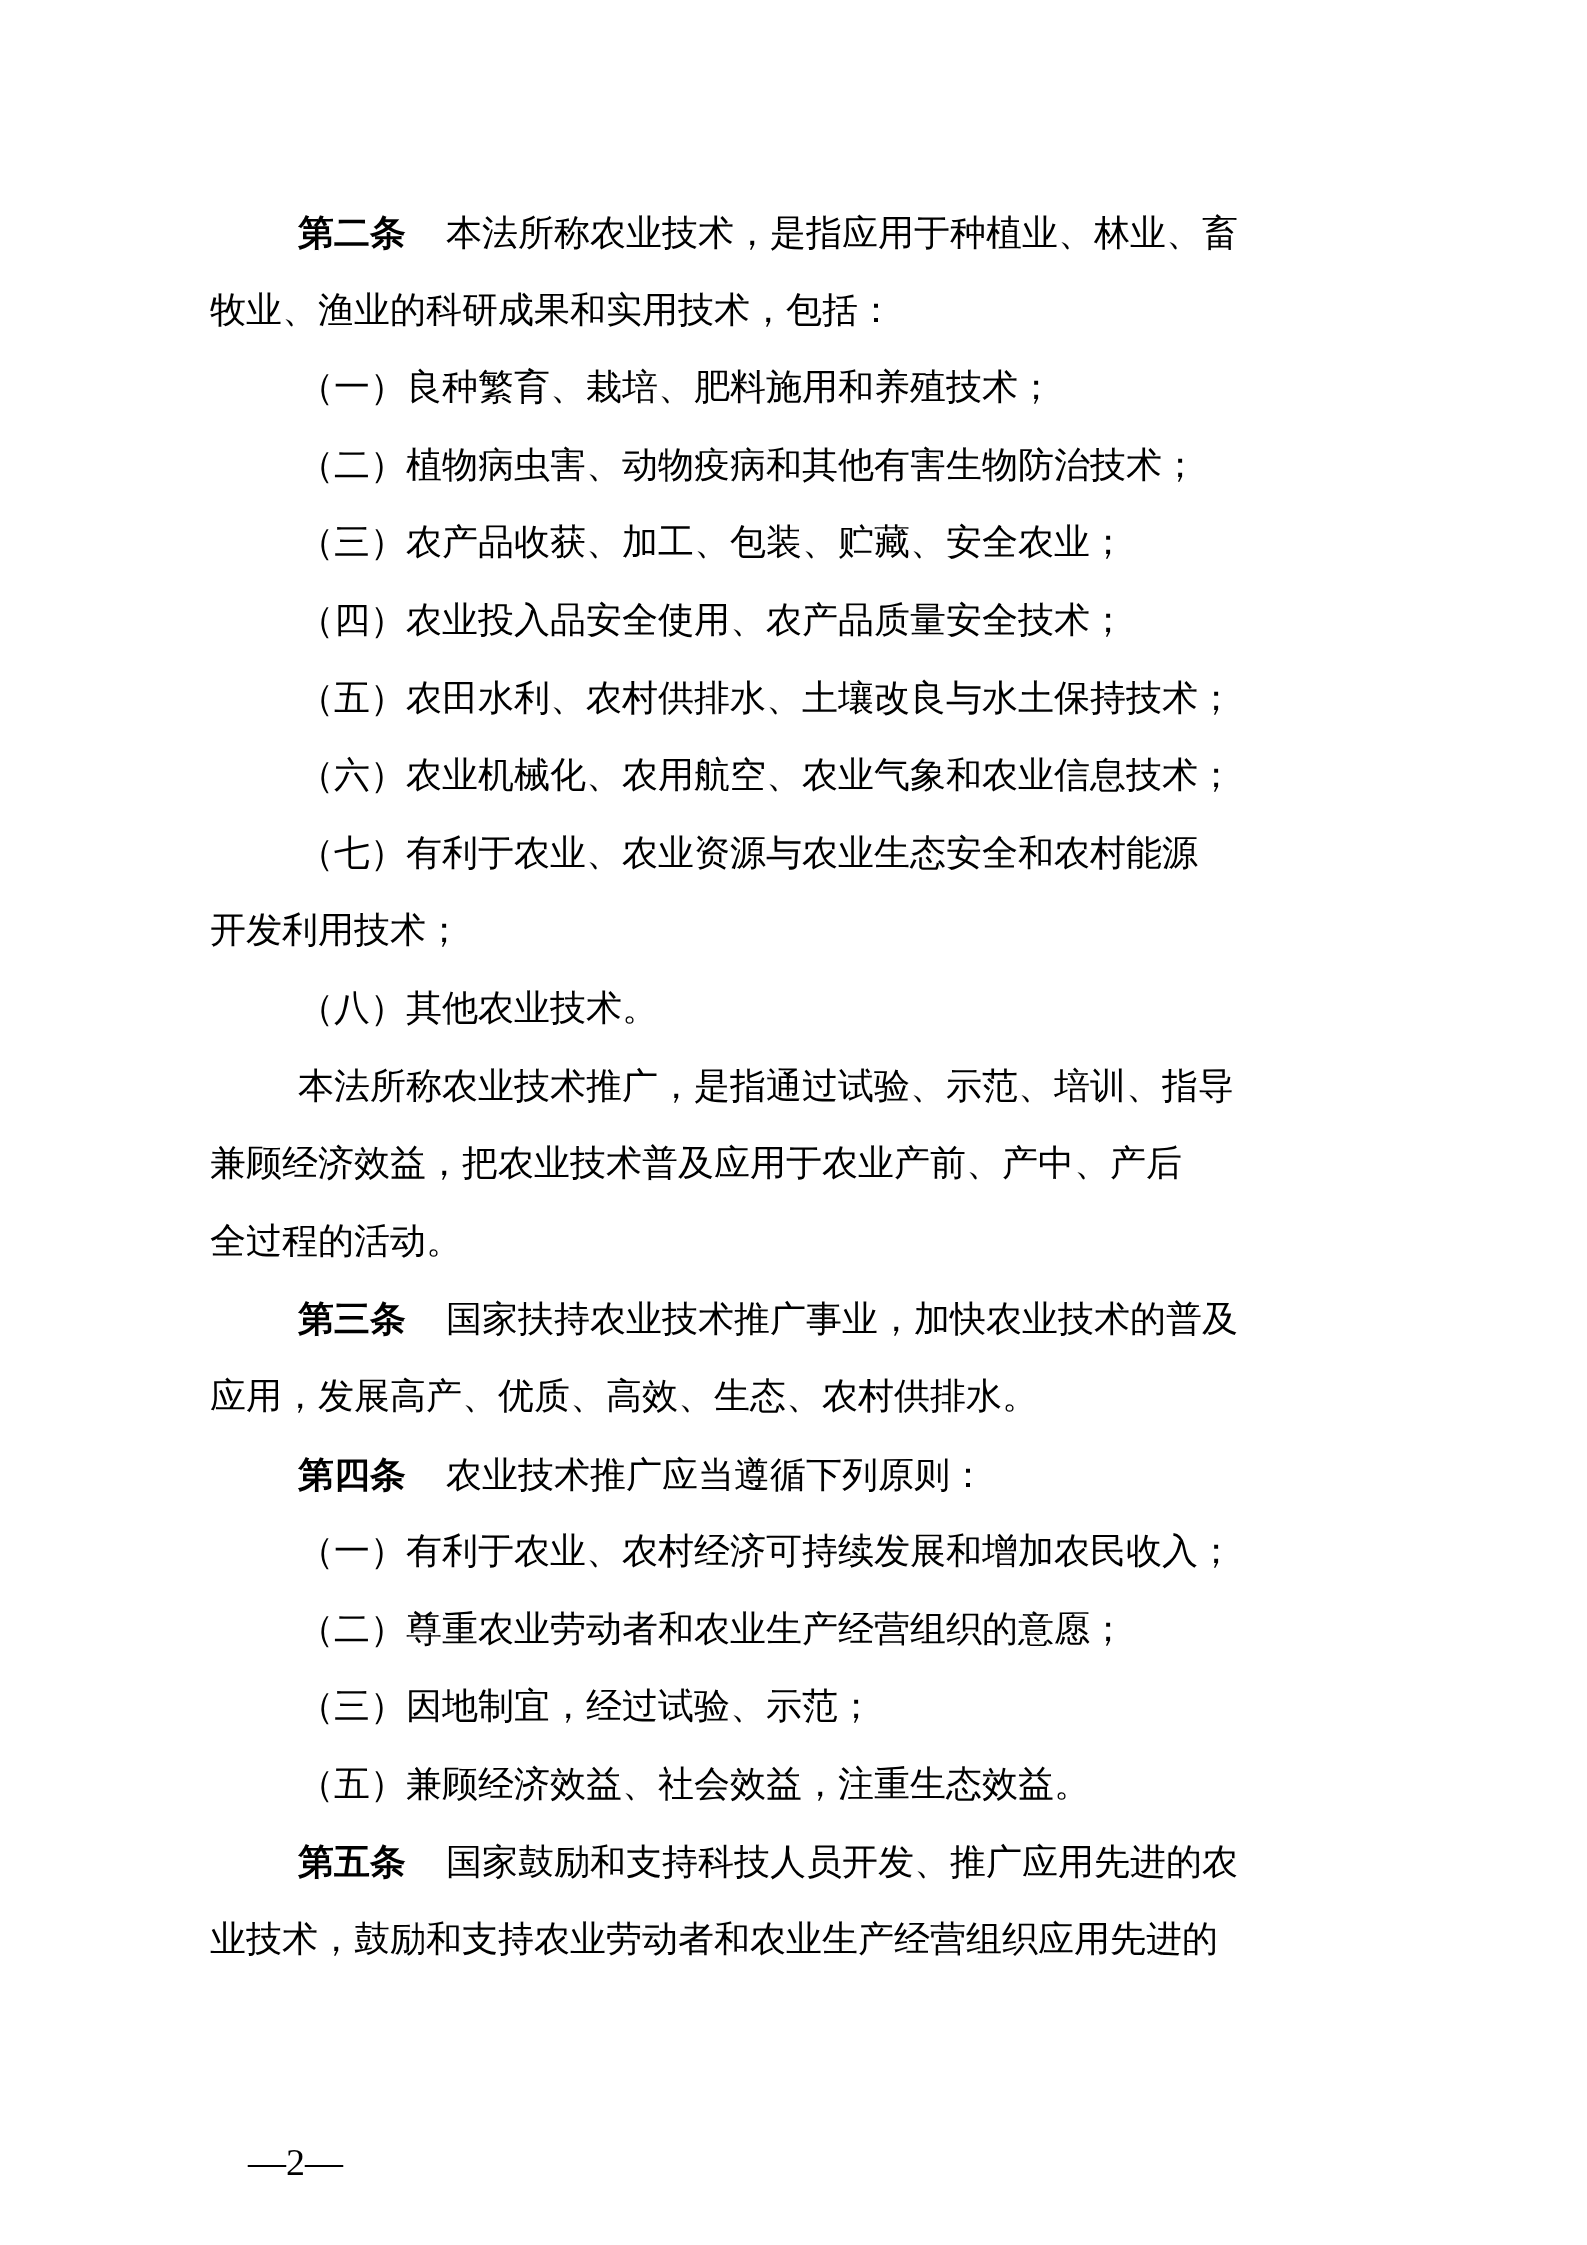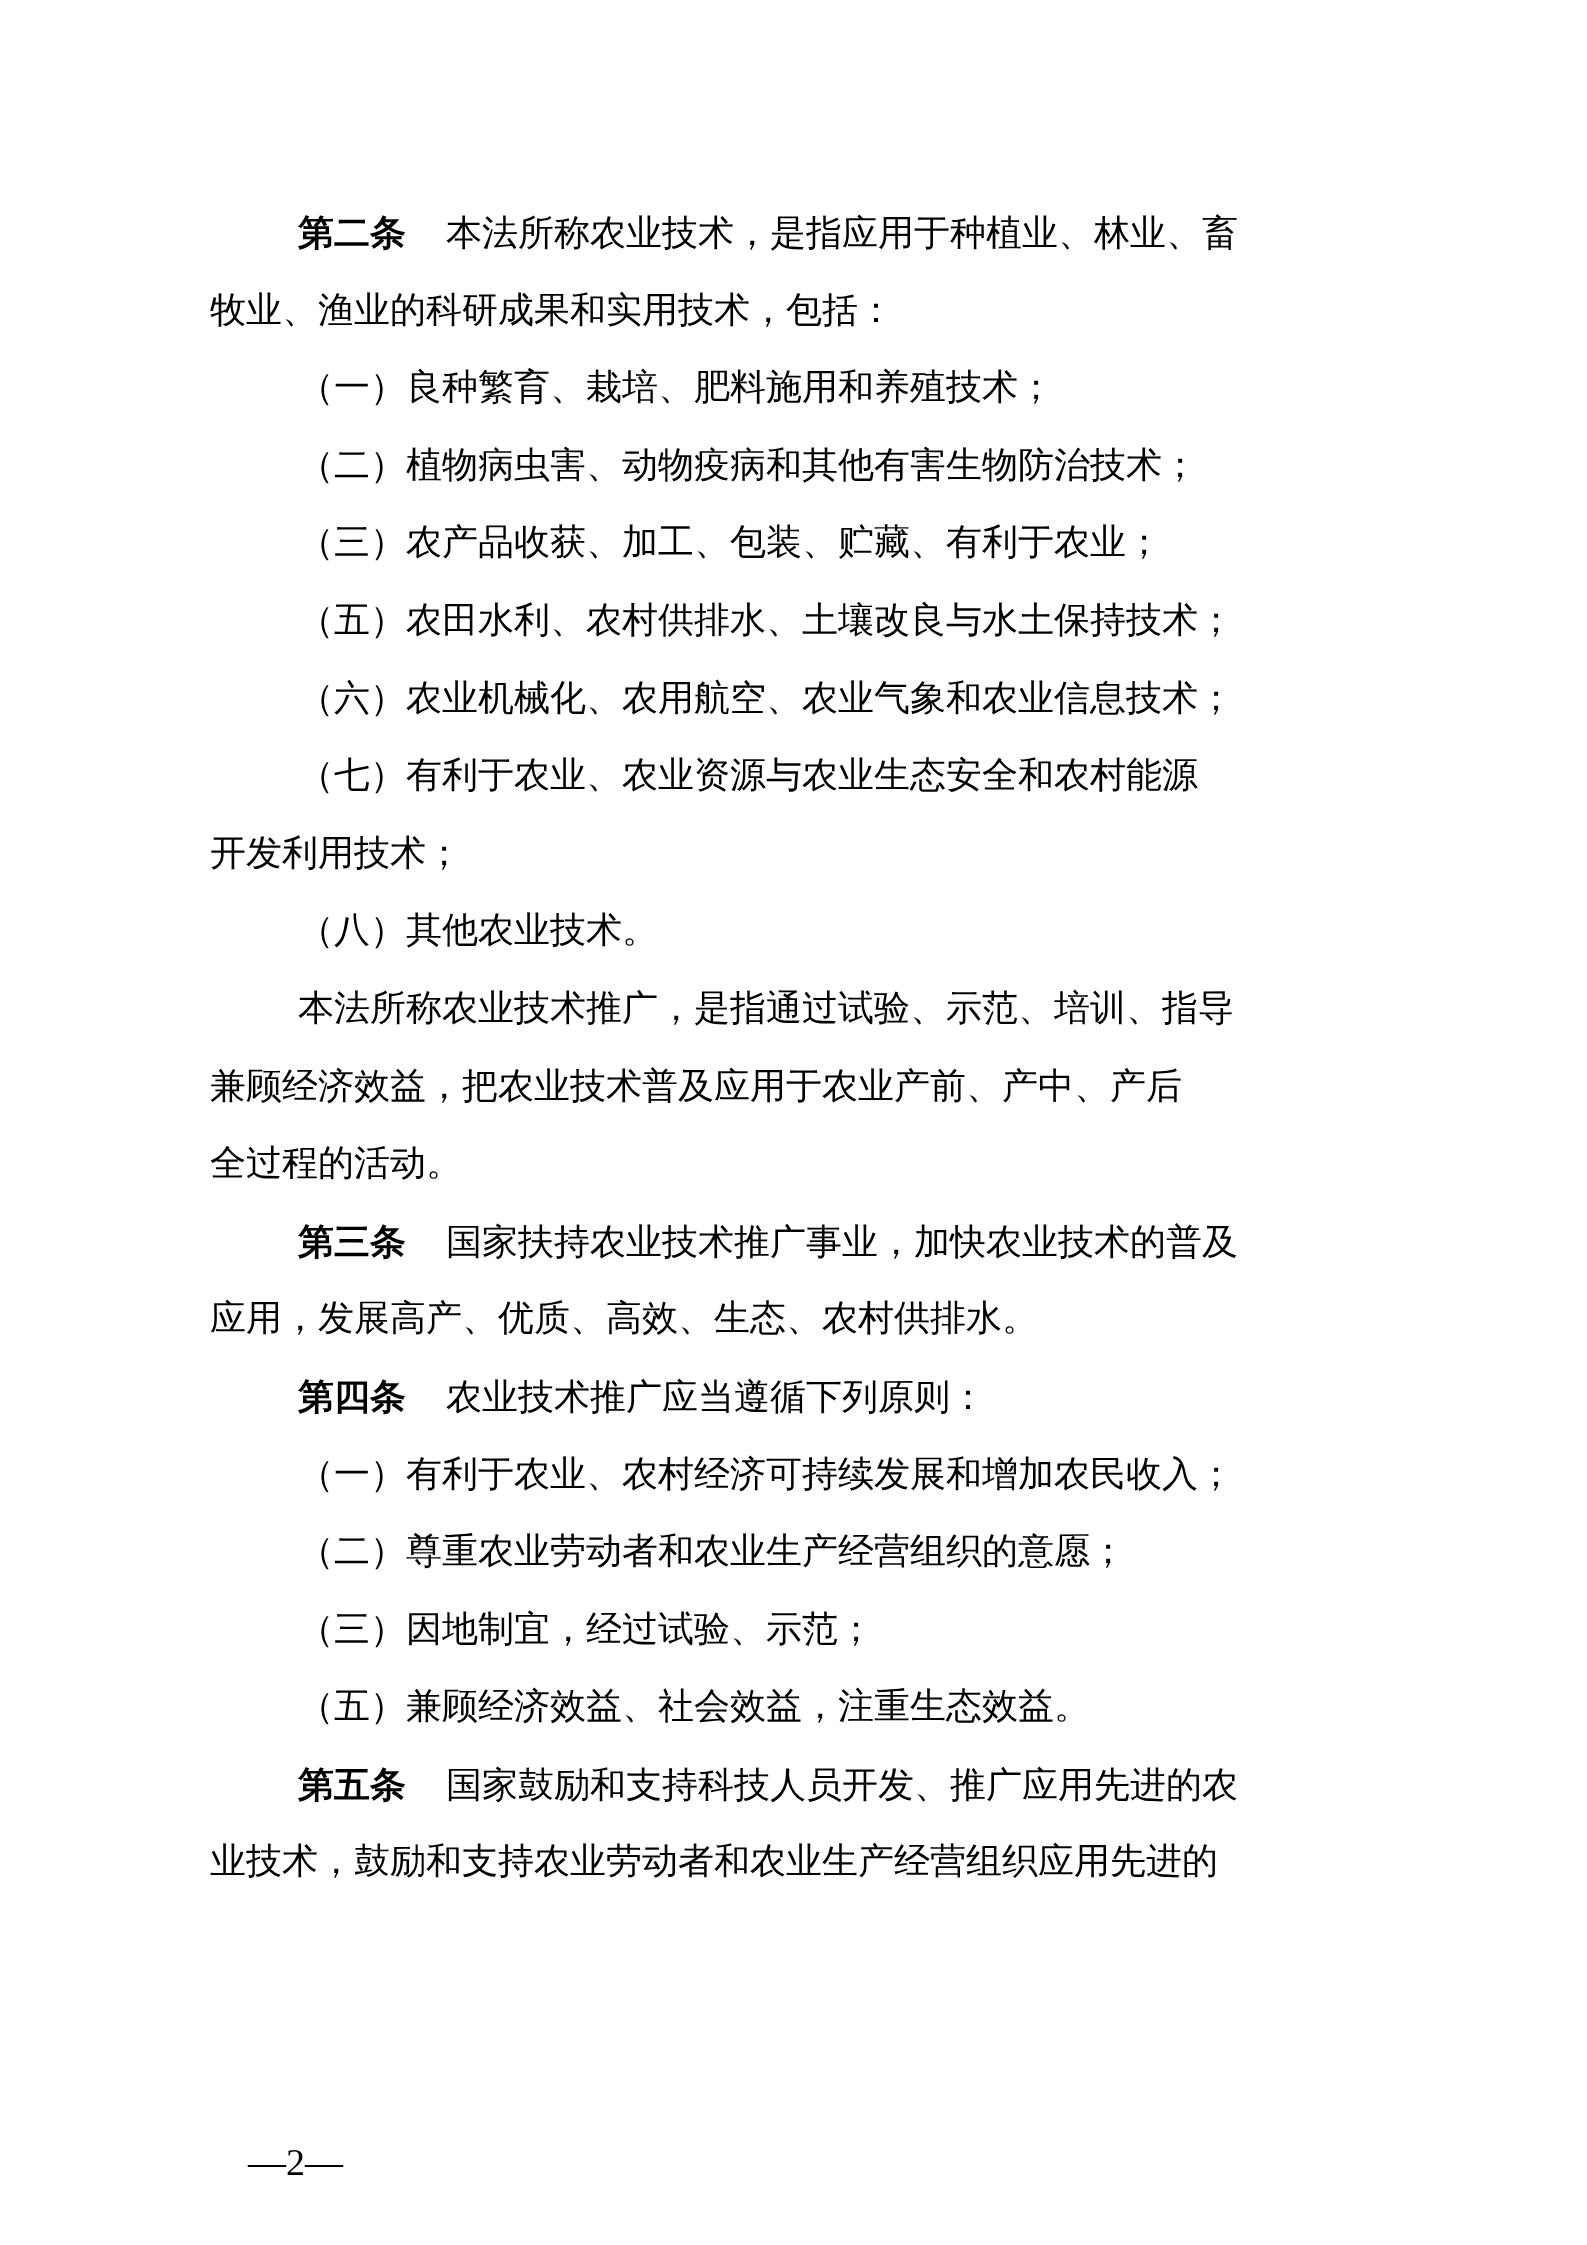--- a/index.html
+++ b/index.html
@@ -48,21 +48,22 @@
 </style>
 </head>
 <body>
 
 <div id="doc-page">
   <div id="content">
       <div class="line indent"><span class="art-num">第二条</span><span>本法所称农业技术，是指应用于种植业、林业、畜</span></div>
       <div class="line"><span>牧业、渔业的科研成果和实用技术，包括：</span></div>
       <div class="line indent"><span>（一）良种繁育、栽培、肥料施用和养殖技术；</span></div>
       <div class="line indent"><span>（二）植物病虫害、动物疫病和其他有害生物防治技术；</span></div>
-      <div class="line indent"><span>（三）农产品收获、加工、包装、贮藏、有利于农业；</span></div>
+      <div class="line indent"><span>（三）农产品收获、加工、包装、贮藏、安全农业；</span></div>
+      <div class="line indent"><span>（四）农业投入品安全使用、农产品质量安全技术；</span></div>
       <div class="line indent"><span>（五）农田水利、农村供排水、土壤改良与水土保持技术；</span></div>
       <div class="line indent"><span>（六）农业机械化、农用航空、农业气象和农业信息技术；</span></div>
       <div class="line indent"><span>（七）有利于农业、农业资源与农业生态安全和农村能源</span></div>
       <div class="line"><span>开发利用技术；</span></div>
       <div class="line indent"><span>（八）其他农业技术。</span></div>
       <div class="line indent"><span>本法所称农业技术推广，是指通过试验、示范、培训、指导</span></div>
       <div class="line"><span>兼顾经济效益，把农业技术普及应用于农业产前、产中、产后</span></div>
       <div class="line"><span>全过程的活动。</span></div>
       <div class="line indent"><span class="art-num">第三条</span><span>国家扶持农业技术推广事业，加快农业技术的普及</span></div>
       <div class="line"><span>应用，发展高产、优质、高效、生态、农村供排水。</span></div>

